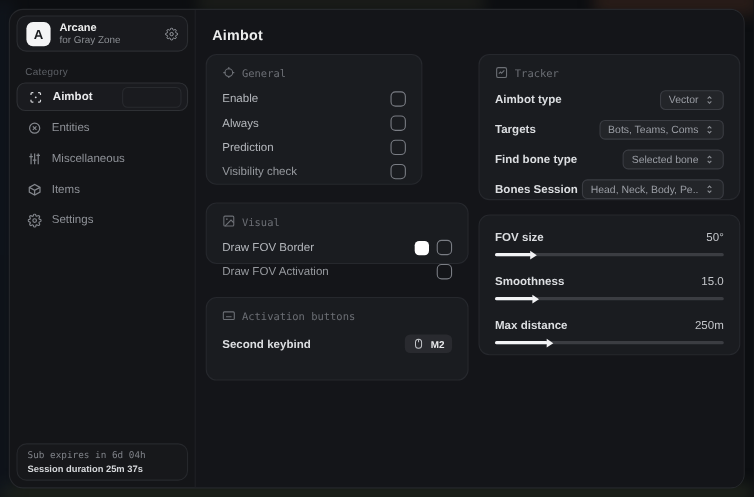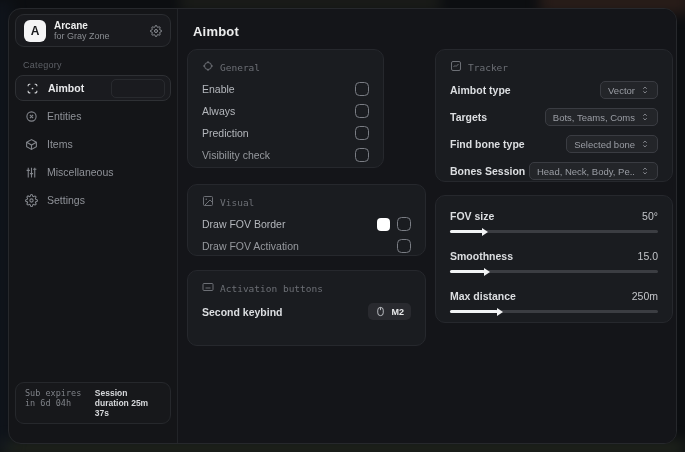--- a/index.html
+++ b/index.html
@@ -45,40 +45,40 @@
   }
   .nav-item.active { background:#1a1b1f; border:1px solid #2e3034; color:#e9eaec; font-weight:bold; }
   .nav-item .nicon { display:flex; color:#83868c; }
   .nav-item.active .nicon { color:#d7d9dc; }
   .ghost-pill {
     position:absolute; right:5px; top:3px; width:54px; height:19px;
     border:1px solid rgba(130,135,145,0.14); border-radius:5px;
   }
 
   .sb-footer {
-    margin:auto 6px 19px 6px; background:#17181b; border:1px solid #26282c; border-radius:9px;
-    padding:5px 9px; display:flex; flex-direction:row; gap:2px;
+    margin:auto 6px 6px 6px; background:#17181b; border:1px solid #26282c; border-radius:9px;
+    padding:5px 9px; display:flex; flex-direction:column; gap:2px;
   }
   .sb-exp { font-family:"DejaVu Sans Mono", monospace; font-size:8.5px; color:#7f8288; }
   .sb-dur { font-size:8.5px; color:#d6d8db; font-weight:bold; }
 
   
   .main { flex:1; position:relative; background:#141519; }
   .page-title { position:absolute; left:15px; top:15px; color:#eceded; font-size:13px; font-weight:bold; letter-spacing:.2px; }
 
   .card {
     position:absolute; background:#1a1c20; border:1px solid #26282d; border-radius:10px;
     padding:10px 14px; display:flex; flex-direction:column;
   }
   .card-head { display:flex; align-items:center; gap:6px; color:#6c6f75;
                font-family:"DejaVu Sans Mono", monospace; font-size:9.5px; margin-bottom:4px; }
   .card-head svg { flex-shrink:0; }
 
   .c-general   { left:9px;  top:40px;  width:197px; height:119px; }
-  .c-visual    { left:9px;  top:175px; width:239px; height:72px;  }
+  .c-visual    { left:9px;  top:175px; width:239px; height:56px;  }
   .c-activation{ left:9px;  top:261px; width:239px; height:76px;  }
   .c-tracker   { left:257px; top:40px; width:238px; height:133px;text-align:right; }
   .c-accuracy  { left:257px; top:186px; width:238px; height:128px; }
 
   .row { display:flex; align-items:center; justify-content:space-between; min-height:22px; }
   .row-label { color:#b4b7bc; font-size:10.5px; }
   .row-label.dim { color:#96999e; }
   .row-label.strong { color:#dcdee1; font-weight:bold; }
 
   .checkbox { width:14px; height:14px; border:1.5px solid #7a7d84; border-radius:4.5px; cursor:pointer; flex-shrink:0; }
@@ -159,35 +159,35 @@
           <svg width="13" height="13" viewBox="0 0 24 24" fill="none" stroke="currentColor" stroke-width="2">
               <circle cx="12" cy="12" r="8.5"></circle>
               <path d="M9 9l6 6M15 9l-6 6"></path>
             </svg>
         </span>
         <span>Entities</span>
       </div>
       <div class="nav-item">
         <span class="nicon">
           <svg width="13" height="13" viewBox="0 0 24 24" fill="none" stroke="currentColor" stroke-width="2">
+              <path d="M6 3v18M12 3v18M18 3v18"></path>
+              <path d="M3 8h6M9 14h6M15 6h6"></path>
+            </svg>
+        </span>
+        <span>Miscellaneous</span>
+      </div>
+      <div class="nav-item">
+        <span class="nicon">
+          <svg width="13" height="13" viewBox="0 0 24 24" fill="none" stroke="currentColor" stroke-width="2">
               <path d="M21 8l-9-5-9 5v8l9 5 9-5V8z"></path>
               <path d="M3 8l9 5 9-5"></path>
               <path d="M12 13v8"></path>
             </svg>
         </span>
         <span>Items</span>
-      </div>
-      <div class="nav-item">
-        <span class="nicon">
-          <svg width="13" height="13" viewBox="0 0 24 24" fill="none" stroke="currentColor" stroke-width="2">
-              <path d="M6 3v18M12 3v18M18 3v18"></path>
-              <path d="M3 8h6M9 14h6M15 6h6"></path>
-            </svg>
-        </span>
-        <span>Miscellaneous</span>
       </div>
       <div class="nav-item">
         <span class="nicon">
           <svg width="13" height="13" viewBox="0 0 24 24" fill="none" stroke="currentColor" stroke-width="2">
               <circle cx="12" cy="12" r="3"></circle>
               <path d="M19.4 15a1.65 1.65 0 0 0 .33 1.82l.06.06a2 2 0 1 1-2.83 2.83l-.06-.06a1.65 1.65 0 0 0-1.82-.33 1.65 1.65 0 0 0-1 1.51V21a2 2 0 0 1-4 0v-.09A1.65 1.65 0 0 0 9 19.4a1.65 1.65 0 0 0-1.82.33l-.06.06a2 2 0 1 1-2.83-2.83l.06-.06a1.65 1.65 0 0 0 .33-1.82 1.65 1.65 0 0 0-1.51-1H3a2 2 0 0 1 0-4h.09A1.65 1.65 0 0 0 4.6 9a1.65 1.65 0 0 0-.33-1.82l-.06-.06a2 2 0 1 1 2.83-2.83l.06.06a1.65 1.65 0 0 0 1.82.33H9a1.65 1.65 0 0 0 1-1.51V3a2 2 0 0 1 4 0v.09a1.65 1.65 0 0 0 1 1.51 1.65 1.65 0 0 0 1.82-.33l.06-.06a2 2 0 1 1 2.83 2.83l-.06.06a1.65 1.65 0 0 0-.33 1.82V9a1.65 1.65 0 0 0 1.51 1H21a2 2 0 0 1 0 4h-.09a1.65 1.65 0 0 0-1.51 1z"></path>
             </svg>
         </span>
         <span>Settings</span>
       </div>

